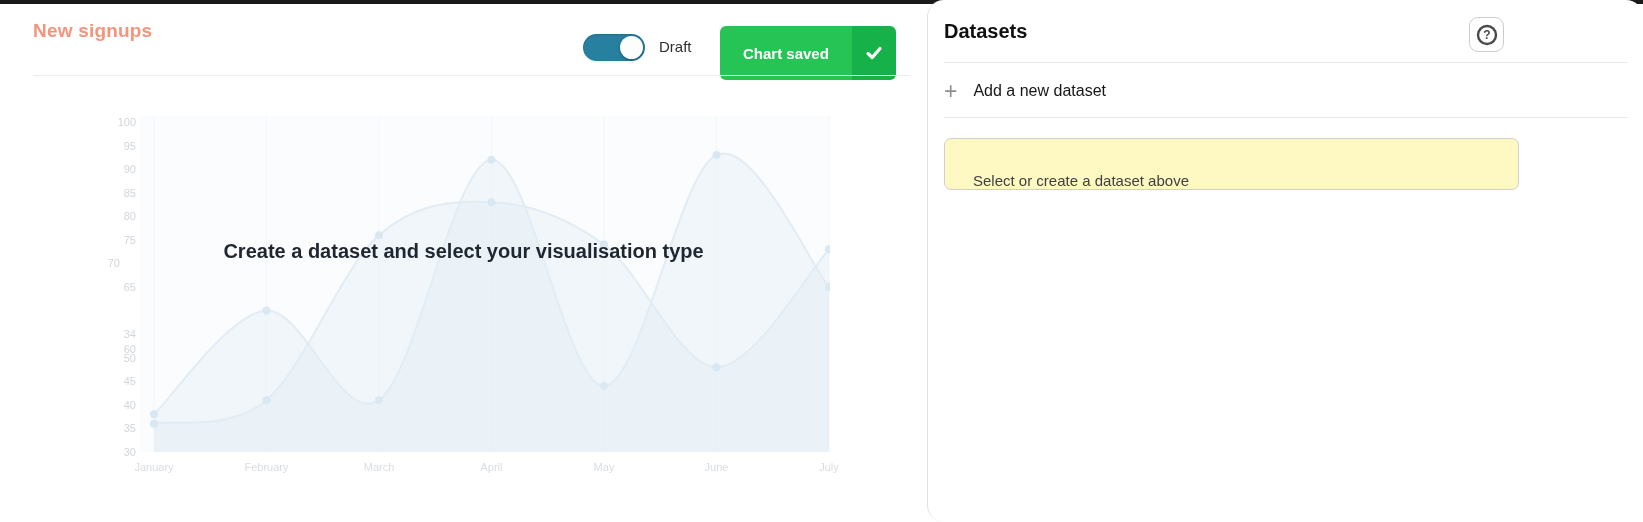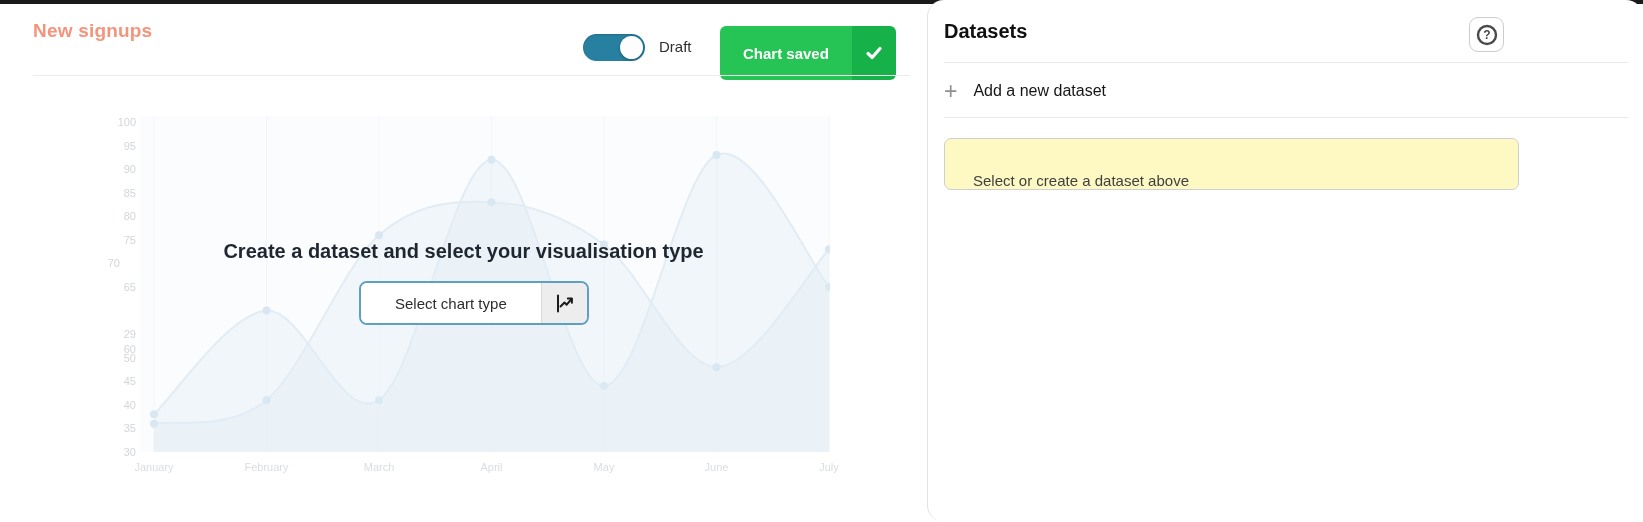--- a/index.html
+++ b/index.html
@@ -98,21 +98,21 @@
     <div id="y-labels">
         <div class="y-tick" style="left: 100px; top: 112px;">100</div>
         <div class="y-tick" style="left: 100px; top: 135.571px;">95</div>
         <div class="y-tick" style="left: 100px; top: 159.143px;">90</div>
         <div class="y-tick" style="left: 100px; top: 182.714px;">85</div>
         <div class="y-tick" style="left: 100px; top: 206.286px;">80</div>
         <div class="y-tick" style="left: 100px; top: 229.857px;">75</div>
         <div class="y-tick" style="left: 84px; top: 253.429px;">70</div>
         <div class="y-tick" style="left: 100px; top: 277px;">65</div>
         <div class="y-tick" style="left: 100px; top: 300.571px; margin-top: 38px;">60</div>
-        <div class="y-tick" style="left: 100px; top: 324.143px;">29</div>
+        <div class="y-tick" style="left: 100px; top: 324.143px;">34</div>
         <div class="y-tick" style="left: 100px; top: 347.714px;">50</div>
         <div class="y-tick" style="left: 100px; top: 371.286px;">45</div>
         <div class="y-tick" style="left: 100px; top: 394.857px;">40</div>
         <div class="y-tick" style="left: 100px; top: 418.429px;">35</div>
         <div class="y-tick" style="left: 100px; top: 442px;">30</div>
       </div>
     <div id="x-labels">
         <div class="x-tick" style="left: 109px; top: 457px;">January</div>
         <div class="x-tick" style="left: 221.5px; top: 457px;">February</div>
         <div class="x-tick" style="left: 334px; top: 457px;">March</div>
@@ -135,30 +135,20 @@
     <span class="check-seg">
       <svg width="20" height="20" viewBox="0 0 20 20">
         <polyline points="4,10.5 8.2,14.5 16,5.5" fill="none" stroke="#ffffff" stroke-width="3.2" stroke-linecap="round" stroke-linejoin="round"></polyline>
       </svg>
     </span>
   </button>
 
   <div class="header-divider"></div>
 
   <div class="overlay-title">Create a dataset and select your visualisation type</div>
-  <button class="chart-type-btn">
-    <span class="ct-label">Select chart type</span>
-    <span class="ct-icon-seg">
-      <svg width="21" height="21" viewBox="0 0 21 21">
-        <path d="M4 2.5 V18.5" stroke="#1c1c1c" stroke-width="2" stroke-linecap="round" fill="none"></path>
-        <path d="M6.5 13.5 L10.5 9.5 L12.7 11.7 L17.5 6" stroke="#1c1c1c" stroke-width="2" stroke-linecap="round" stroke-linejoin="round" fill="none"></path>
-        <path d="M13.8 5.6 H17.9 V9.7" stroke="#1c1c1c" stroke-width="2" stroke-linecap="round" stroke-linejoin="round" fill="none"></path>
-      </svg>
-    </span>
-  </button>
 </div>
 
 <div class="side-panel">
   <div class="panel-title">Datasets</div>
 
   <button class="help-btn">
     <span style="display:flex;">
       <svg width="24" height="24" viewBox="0 0 24 24">
         <circle cx="12" cy="12" r="9" fill="none" stroke="#4a4a4a" stroke-width="2.4"></circle>
         <text x="12" y="16" text-anchor="middle" font-size="12" font-weight="bold" font-family="Liberation Sans, sans-serif" fill="#4a4a4a">?</text>

